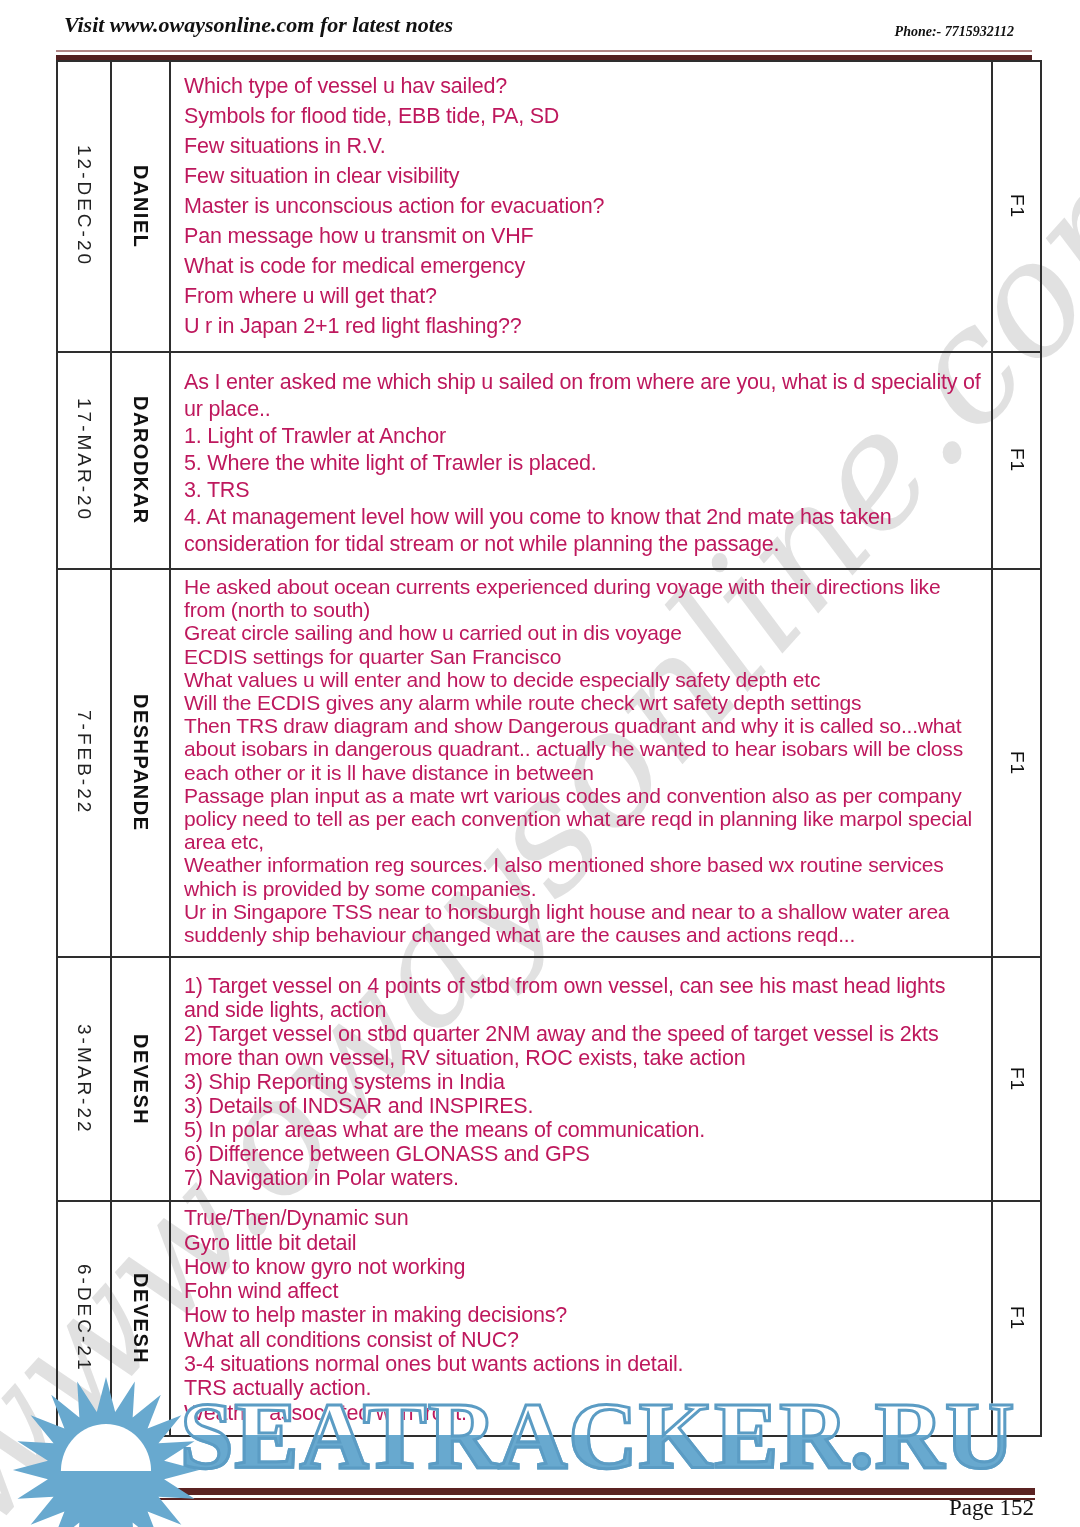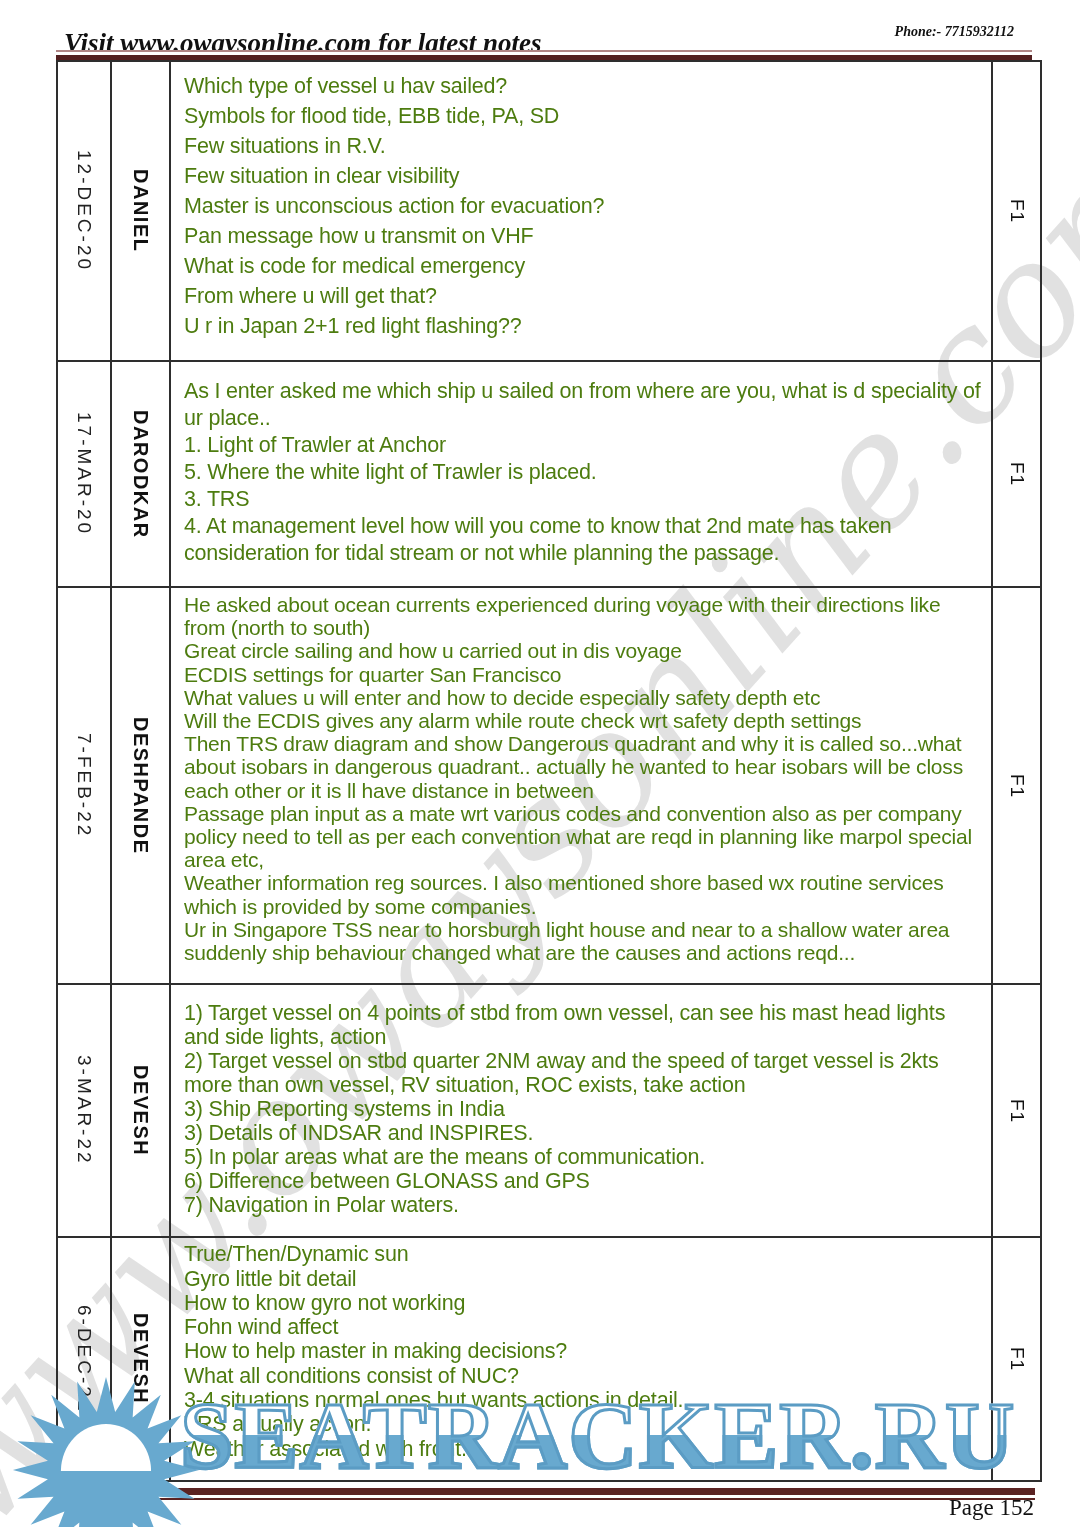--- a/index.html
+++ b/index.html
@@ -4,23 +4,23 @@
 <style>
   html,body { margin:0; padding:0; background:#ffffff; }
   .page {
     position:relative; width:1080px; height:1527px; margin:0 auto;
     background:#ffffff; overflow:hidden;
     font-family:"Liberation Sans", sans-serif; color:#1c1c1c;
   }
 
   
   .hdr-left {
-    position:absolute; left:64px; top:28px;
+    position:absolute; left:64px; top:12px;
     font-family:"Liberation Serif", serif; font-style:italic; font-weight:bold;
-    font-size:27px; color:#111;
+    font-size:22px; color:#111;
   }
   .hdr-right {
     position:absolute; right:66px; top:24px;
     font-family:"Liberation Serif", serif; font-style:italic; font-weight:bold;
     font-size:14px; color:#111;
   }
   .hdr-rule {
     position:absolute; left:56px; top:50px; width:976px; height:3px;
     border-top:2px solid #b08585; border-bottom:6px solid #521f1f; background:#fff;
   }
@@ -45,21 +45,21 @@
   .col-q     { width:820px; }
   .col-grade { width:47px; }
 
   .vcell { display:flex; align-items:center; justify-content:center; }
   .vert  { writing-mode:vertical-rl; text-orientation:mixed; }
   .date-txt  { font-size:19px; letter-spacing:3px; color:#222; }
   .name-txt  { font-size:20px; font-weight:bold; letter-spacing:1.5px; color:#111; }
   .grade-txt { font-size:19px; letter-spacing:1px; color:#111; }
 
   .q-cell { vertical-align:top; }
-  .qlines { padding:6px 10px 19px 13px; font-size:21.5px; letter-spacing:-0.2px; color:#4d7c0f; }
+  .qlines { padding:6px 10px 10px 13px; font-size:21.5px; letter-spacing:-0.2px; color:#be185d; }
   .r1 .qlines { line-height:30px; padding-top:9px; }
   .r2 .qlines { line-height:27px; padding-top:16px; }
   .r3 .qlines { line-height:23.2px; padding-top:5px; font-size:21px; }
   .r4 .qlines { line-height:24px;  padding-top:16px; }
   .r5 .qlines { line-height:24.3px; padding-top:4px; }
   .row1 { height:273px; } .row2 { height:200px; } .row3 { height:375px; }
   .row4 { height:235px; } .row5 { height:225px; }
 
   
   .footer-rule {

